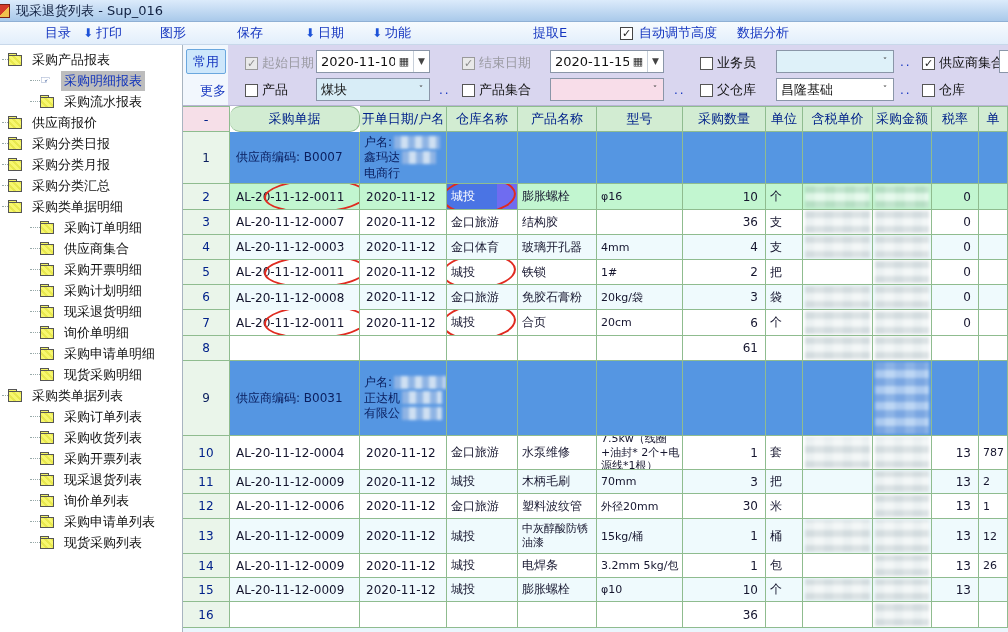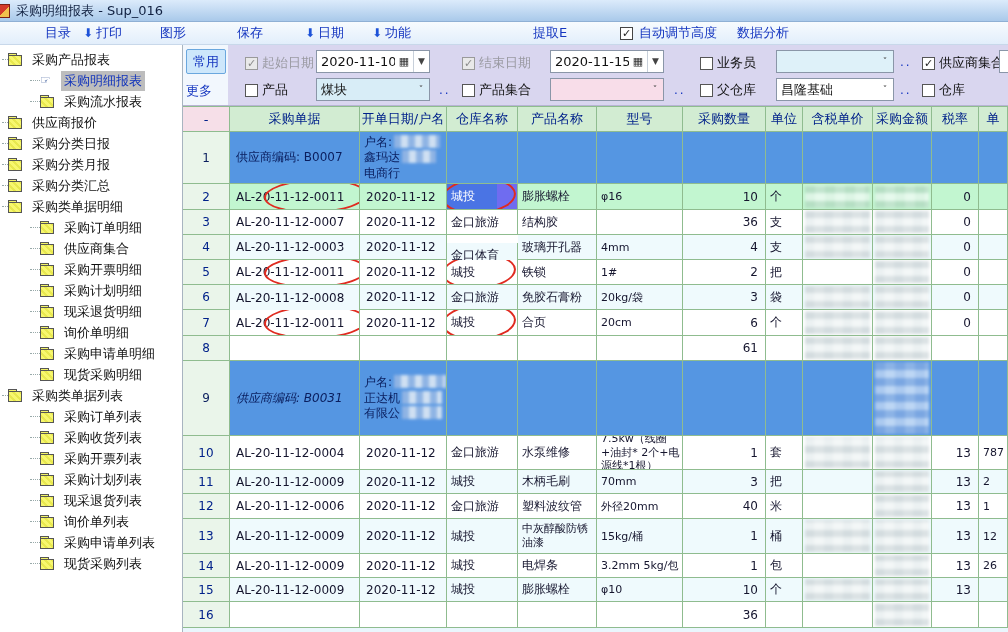--- a/index.html
+++ b/index.html
@@ -31,21 +31,21 @@
   .si.sel .lbl { background:#bdbdbd; color:#1133bb; }
   .folder { width:16px; height:13px; position:relative; flex:none; }
   .folder::before { content:""; position:absolute; left:0; top:0; width:7px; height:3px; background:#f4f468; border:1px solid #555; border-bottom:none; }
   .folder::after { content:""; position:absolute; left:0; top:2px; right:2px; bottom:0; background:repeating-linear-gradient(45deg,#f7f76e 0 3px,#e8e84f 3px 5px); border:1px solid #555; }
   .pointer-ico { width:16px; height:13px; flex:none; font-size:12px; line-height:13px; color:#3a5a9a; }
 
   
   .filter { position:absolute; left:0; top:0; right:0; height:61px; background:#d9d6ef; border-bottom:1px solid #b8b4d4; }
   .btncol { position:absolute; left:0; top:0; bottom:0; width:45px; background:#f2f7fd; }
   .btn-common { position:absolute; left:3px; top:4px; width:40px; height:25px; background:#cde7fb; border:1px solid #6aa7de; border-radius:2px; color:#1536c0; font-size:13px; text-align:center; line-height:23px; }
-  .btn-more { position:absolute; left:3px; top:34px; width:40px; height:23px; color:#1536c0; font-size:13px; text-align:left; line-height:23px; }
+  .btn-more { position:absolute; left:3px; top:34px; width:40px; height:23px; color:#1536c0; font-size:13px; text-align:right; line-height:23px; }
   .fitem { position:absolute; display:flex; align-items:center; gap:4px; font-size:13px; color:#111; }
   .cb { width:13px; height:13px; border:1px solid #555; background:#fff; display:inline-flex; align-items:center; justify-content:center; font-size:11px; color:#222; flex:none; }
   .cb.gray { background:#e9e9e9; color:#8a8a8a; border-color:#9a9a9a; }
   .glabel { color:#9a9aa2; }
   .inputbox { position:absolute; height:23px; background:#fff; border:1px solid #8a96a8; display:flex; align-items:center; font-size:13px; color:#111; }
   .inputbox .val { flex:1; padding-left:4px; overflow:hidden; white-space:nowrap; }
   .inputbox .cal { width:18px; text-align:center; font-size:11px; color:#333; }
   .inputbox .drop { width:16px; text-align:center; font-size:9px; color:#444; border-left:1px solid #c8d0da; line-height:21px; }
   .inputbox.blue { background:#d8edf7; }
   .inputbox.ltblue { background:#def1f9; }
@@ -61,36 +61,36 @@
   .numcell { background:#eaf5ea !important; justify-content:center; color:#00218a; }
   .sup .tcell { background:#5596e2; color:#0a1e5e; }
   .selrow .tcell { background:#c2f6d0; }
   .altrow .tcell { background:#effafd; }
   .padl { padding-left:6px; }
   .padl4 { padding-left:4px; }
   .ra { justify-content:flex-end; padding-right:7px; }
   .wrap2 { white-space:normal; line-height:1.25; font-size:11px; padding:1px 2px 1px 4px; }
   .focuscell { background:linear-gradient(to right,#4a74e4 72%,#6f6cf0 72%) !important; color:#fff !important; }
   .suplines { display:flex; flex-direction:column; justify-content:center; gap:1px; padding-left:4px; font-size:12px; line-height:1.2; width:100%; }
-  .suplines .ln { display:flex; gap:2px; white-space:nowrap; }
+  .suplines .ln { display:flex; align-items:center; gap:2px; white-space:nowrap; }
   .nameblur { display:inline-block; height:13px; background:repeating-linear-gradient(90deg,#8fb4e4 0 7px,#cfe0f2 7px 14px); filter:blur(1.5px); }
   .mosaic { position:absolute; inset:1px 2px; background:repeating-linear-gradient(0deg,rgba(196,206,210,.55) 0 7px,rgba(240,244,245,.6) 7px 15px),repeating-linear-gradient(90deg,#e6edee 0 9px,#f7fafa 9px 19px); filter:blur(1.5px); }
   .mosaic.green { background:repeating-linear-gradient(0deg,rgba(150,205,170,.5) 0 7px,rgba(225,248,233,.6) 7px 15px),repeating-linear-gradient(90deg,#d6f0de 0 10px,#eefcf2 10px 20px); }
   .mosaic.blue { background:repeating-linear-gradient(0deg,rgba(120,165,225,.7) 0 8px,rgba(190,215,245,.7) 8px 16px),repeating-linear-gradient(90deg,#7fa9e2 0 10px,#b9d4f2 10px 20px); }
   .circle { position:absolute; border:2.5px solid #e02b20; border-radius:50%; pointer-events:none; z-index:5; }
   .circle.doc { left:26%; right:-8px; top:-5px; bottom:-4px; transform:rotate(-2deg); }
   .circle.wh { left:-5px; width:74px; top:-6px; bottom:-5px; transform:rotate(-4deg); }
   .cut-control { position:absolute; height:23px; background:#fff; border:1px solid #8a96a8; }
 </style>
 </head>
 <body>
 
 <div class="titlebar">
   <div class="app-icon"></div>
-  <div class="title-text">采购明细报表 - Sup_016</div>
+  <div class="title-text">现采退货列表 - Sup_016</div>
 </div>
 
 <div class="menubar">
   <span class="menu-item" style="left:620px">
     <span class="menu-check">✓</span>
     <span>自动调节高度</span>
   </span>
 <span class="menu-item" style="left: 45px;">
       <span>目录</span>
     </span>
@@ -219,25 +219,20 @@
         <span class="lbl">采购收货列表</span>
       </div>
       <div class="si l1">
         <span class="twig"></span>
         <span class="folder"></span>
         <span class="lbl">采购开票列表</span>
       </div>
       <div class="si l1">
         <span class="twig"></span>
         <span class="folder"></span>
-        <span class="lbl">采购计划列表</span>
-      </div>
-      <div class="si l1">
-        <span class="twig"></span>
-        <span class="folder"></span>
         <span class="lbl">现采退货列表</span>
       </div>
       <div class="si l1">
         <span class="twig"></span>
         <span class="folder"></span>
         <span class="lbl">询价单列表</span>
       </div>
       <div class="si l1">
         <span class="twig"></span>
         <span class="folder"></span>
@@ -320,21 +315,21 @@
       <div class="dots" style="left:717px; top:38px">..</div>
       <div class="fitem" style="left:739px; top:36px">
         <span class="cb"></span>
         <span>仓库</span>
       </div>
     </div>
 
     <div class="grid" id="grid">
         <div class="trow hdr" style="height: 26px;">
           <div class="tcell first" style="width: 47px; height: 26px;">-</div>
-          <div class="tcell" style="width: 130px; height: 26px;">采购单据</div>
+          <div class="tcell" style="width: 130px; height: 26px; border-radius: 10px;">采购单据</div>
           <div class="tcell" style="width: 87px; height: 26px;">开单日期/户名</div>
           <div class="tcell" style="width: 71px; height: 26px;">仓库名称</div>
           <div class="tcell" style="width: 79px; height: 26px;">产品名称</div>
           <div class="tcell" style="width: 86px; height: 26px;">型号</div>
           <div class="tcell" style="width: 83px; height: 26px;">采购数量</div>
           <div class="tcell" style="width: 37px; height: 26px;">单位</div>
           <div class="tcell" style="width: 70px; height: 26px;">含税单价</div>
           <div class="tcell" style="width: 59px; height: 26px;">采购金额</div>
           <div class="tcell" style="width: 47px; height: 26px;">税率</div>
           <div class="tcell" style="width: 29px; height: 26px;">单</div>
@@ -400,21 +395,21 @@
           <div class="tcell" style="width: 59px; height: 25px;">
             <div class="mosaic"></div>
           </div>
           <div class="tcell ra" style="width: 47px; height: 25px;">0</div>
           <div class="tcell padl4" style="width: 29px; height: 25px; font-size: 11px;"></div>
         </div>
         <div class="trow altrow" style="height: 25px;">
           <div class="tcell numcell" style="width: 47px; height: 25px;">4</div>
           <div class="tcell padl" style="width: 130px; height: 25px;">AL-20-11-12-0003</div>
           <div class="tcell padl" style="width: 87px; height: 25px;">2020-11-12</div>
-          <div class="tcell padl4" style="width: 71px; height: 25px; margin-top: 8px;">金口体育</div>
+          <div class="tcell padl4" style="width: 71px; height: 25px;">金口体育</div>
           <div class="tcell padl4" style="width: 79px; height: 25px;">玻璃开孔器</div>
           <div class="tcell padl4" style="width: 86px; height: 25px; font-size: 11px;">4mm</div>
           <div class="tcell ra" style="width: 83px; height: 25px;">4</div>
           <div class="tcell padl4" style="width: 37px; height: 25px;">支</div>
           <div class="tcell" style="width: 70px; height: 25px;">
             <div class="mosaic"></div>
           </div>
           <div class="tcell" style="width: 59px; height: 25px;">
             <div class="mosaic"></div>
           </div>
@@ -486,21 +481,21 @@
             <div class="mosaic"></div>
           </div>
           <div class="tcell" style="width: 59px; height: 25px;">
             <div class="mosaic"></div>
           </div>
           <div class="tcell" style="width: 47px; height: 25px;"></div>
           <div class="tcell" style="width: 29px; height: 25px;"></div>
         </div>
         <div class="trow sup" style="height: 75px;">
           <div class="tcell numcell" style="width: 47px; height: 75px;">9</div>
-          <div class="tcell padl" style="width: 130px; height: 75px; font-style: italic;">供应商编码: B0031</div>
+          <div class="tcell padl" style="width: 130px; height: 75px;">供应商编码: B0031</div>
           <div class="tcell" style="width: 87px; height: 75px;">
             <div class="suplines">
               <div class="ln">
                 <span>户名:</span>
                 <span class="nameblur" style="width: 52px;"></span>
               </div>
               <div class="ln">
                 <span>正达机</span>
                 <span class="nameblur" style="width: 40px;"></span>
               </div>
@@ -556,21 +551,21 @@
           <div class="tcell ra" style="width: 47px; height: 24px;">13</div>
           <div class="tcell padl4" style="width: 29px; height: 24px; font-size: 11px;">2</div>
         </div>
         <div class="trow" style="height: 25px;">
           <div class="tcell numcell" style="width: 47px; height: 25px;">12</div>
           <div class="tcell padl" style="width: 130px; height: 25px;">AL-20-11-12-0006</div>
           <div class="tcell padl" style="width: 87px; height: 25px;">2020-11-12</div>
           <div class="tcell padl4" style="width: 71px; height: 25px;">金口旅游</div>
           <div class="tcell padl4" style="width: 79px; height: 25px;">塑料波纹管</div>
           <div class="tcell padl4" style="width: 86px; height: 25px; font-size: 11px;">外径20mm</div>
-          <div class="tcell ra" style="width: 83px; height: 25px;">40</div>
+          <div class="tcell ra" style="width: 83px; height: 25px;">30</div>
           <div class="tcell padl4" style="width: 37px; height: 25px;">米</div>
           <div class="tcell" style="width: 70px; height: 25px;"></div>
           <div class="tcell" style="width: 59px; height: 25px;">
             <div class="mosaic"></div>
           </div>
           <div class="tcell ra" style="width: 47px; height: 25px;">13</div>
           <div class="tcell padl4" style="width: 29px; height: 25px; font-size: 11px;">1</div>
         </div>
         <div class="trow altrow" style="height: 35px;">
           <div class="tcell numcell" style="width: 47px; height: 35px;">13</div>

